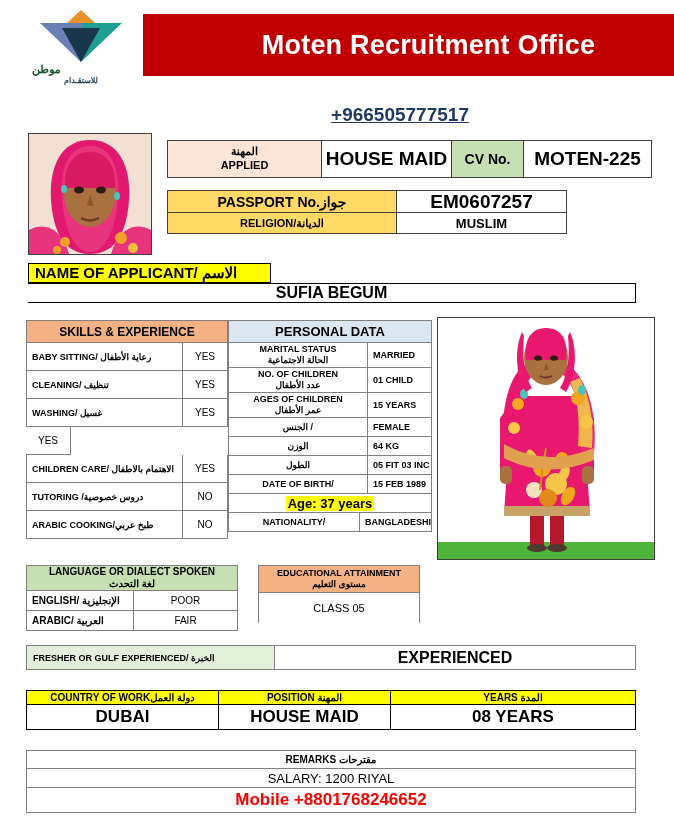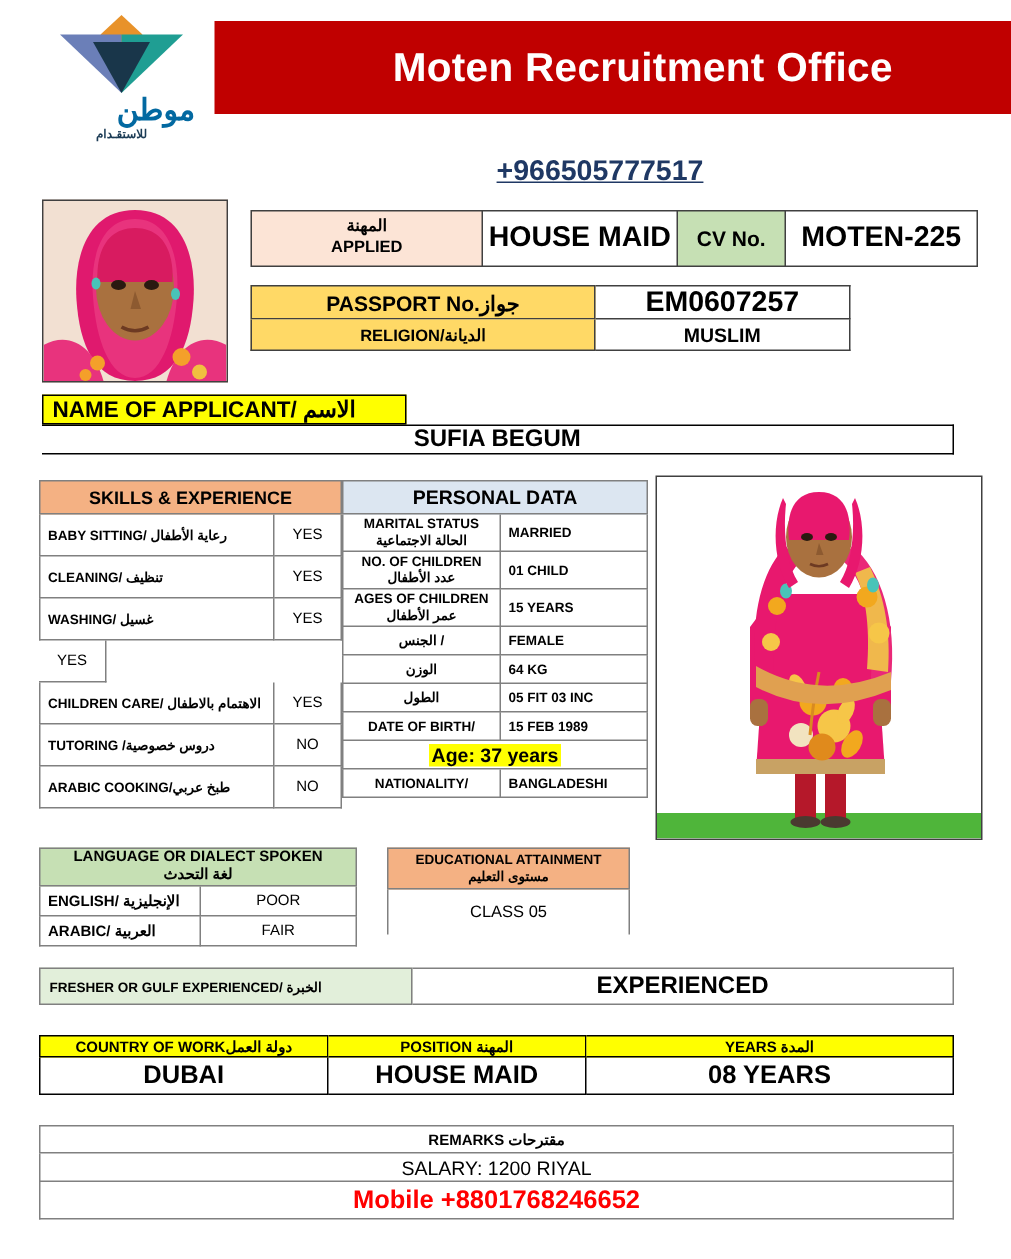--- a/index.html
+++ b/index.html
@@ -22,24 +22,24 @@
     left: 0; top: 0;
     width: 674px; height: 92px;
   }
   .logo {
     position: absolute;
     left: 32px; top: 6px;
     width: 98px; height: 82px;
   }
   .logo svg { display: block; }
   .logo-ar {
-    text-align: right;
-    font-size: 20px;
+    text-align: left;
+    font-size: 11px;
     font-weight: bold;
-    color: #0369a1;
+    color: #14532d;
     line-height: 1.0;
     letter-spacing: .5px;
   }
   .logo-ar2 {
     text-align: center;
     font-size: 8px;
     font-weight: bold;
     color: #1b3b55;
     letter-spacing: 1px;
     margin-top: 1px;
@@ -200,21 +200,21 @@
     display: flex; align-items: center; justify-content: center;
     font-size: 13px; font-weight: bold;
   }
   .pdata .r { display: flex; }
   .pdata .r .c {
     border: 1px solid #808080;
     border-top: none;
     display: flex; align-items: center;
   }
   .pdata .pk {
-    width: 106px;
+    width: 140px;
     flex-direction: column; justify-content: center; align-items: center;
     font-size: 9px; font-weight: bold; text-align: center; line-height: 1.2;
   }
   .pdata .pv {
     flex: 1; border-left: none !important;
     padding-left: 5px;
     font-size: 9px; font-weight: bold;
   }
   .pdata .r.h2 .c { height: 25px; }
   .pdata .r.h1 .c { height: 19px; }

